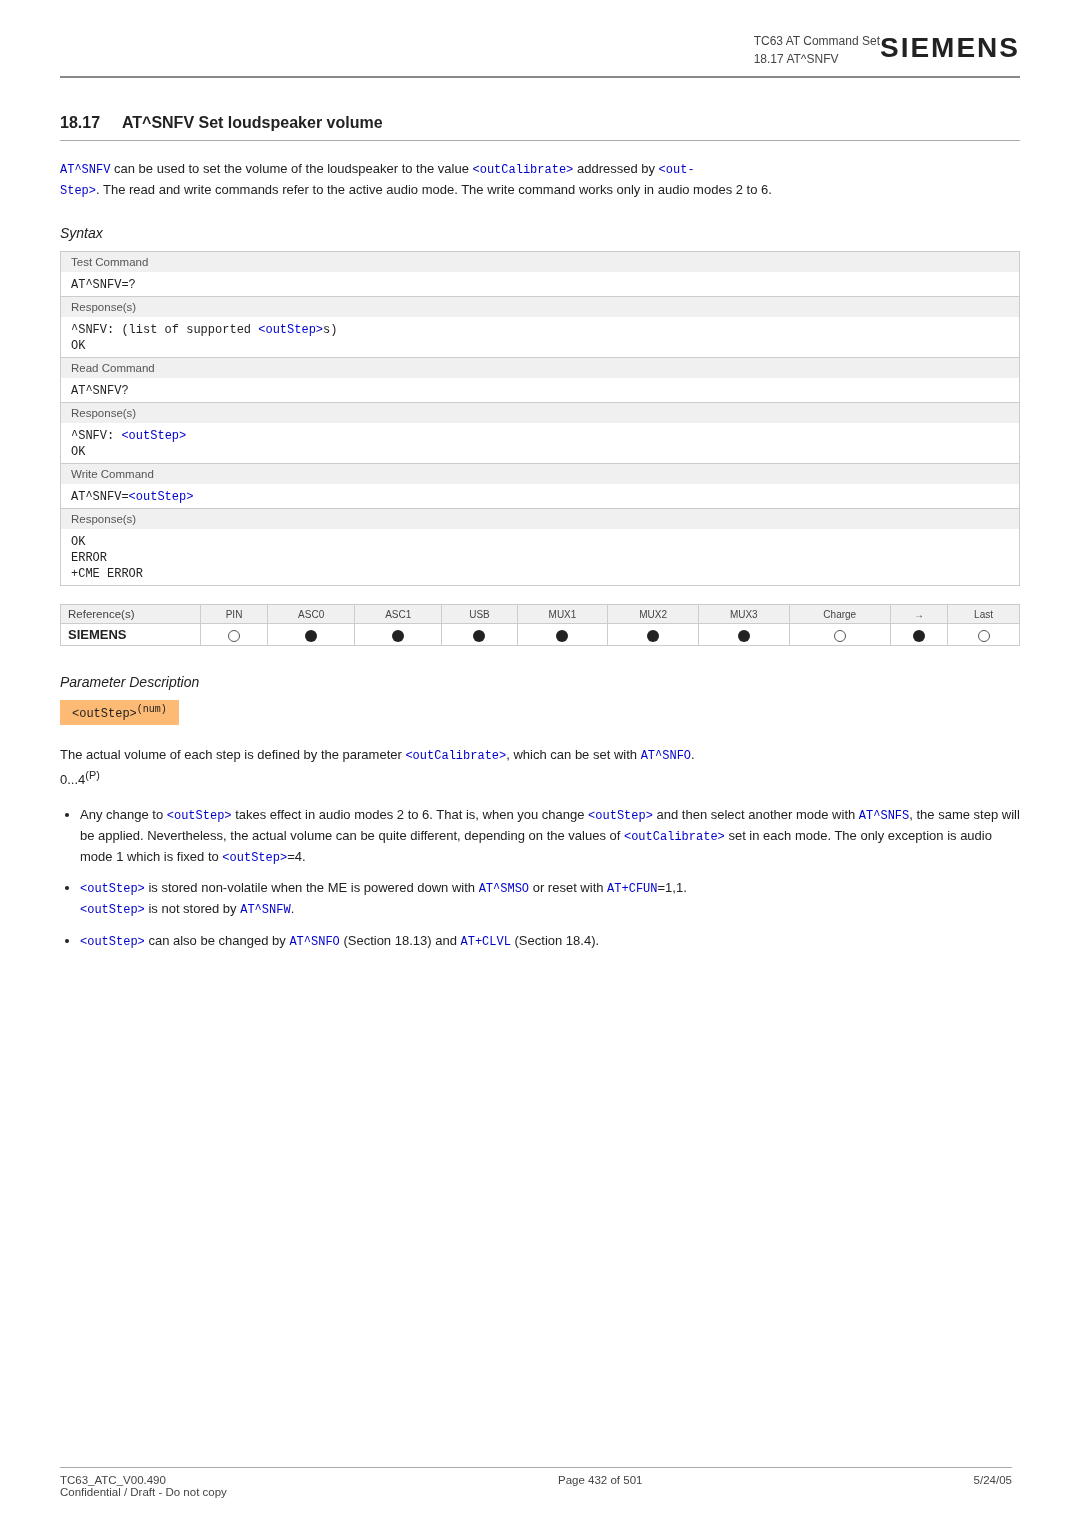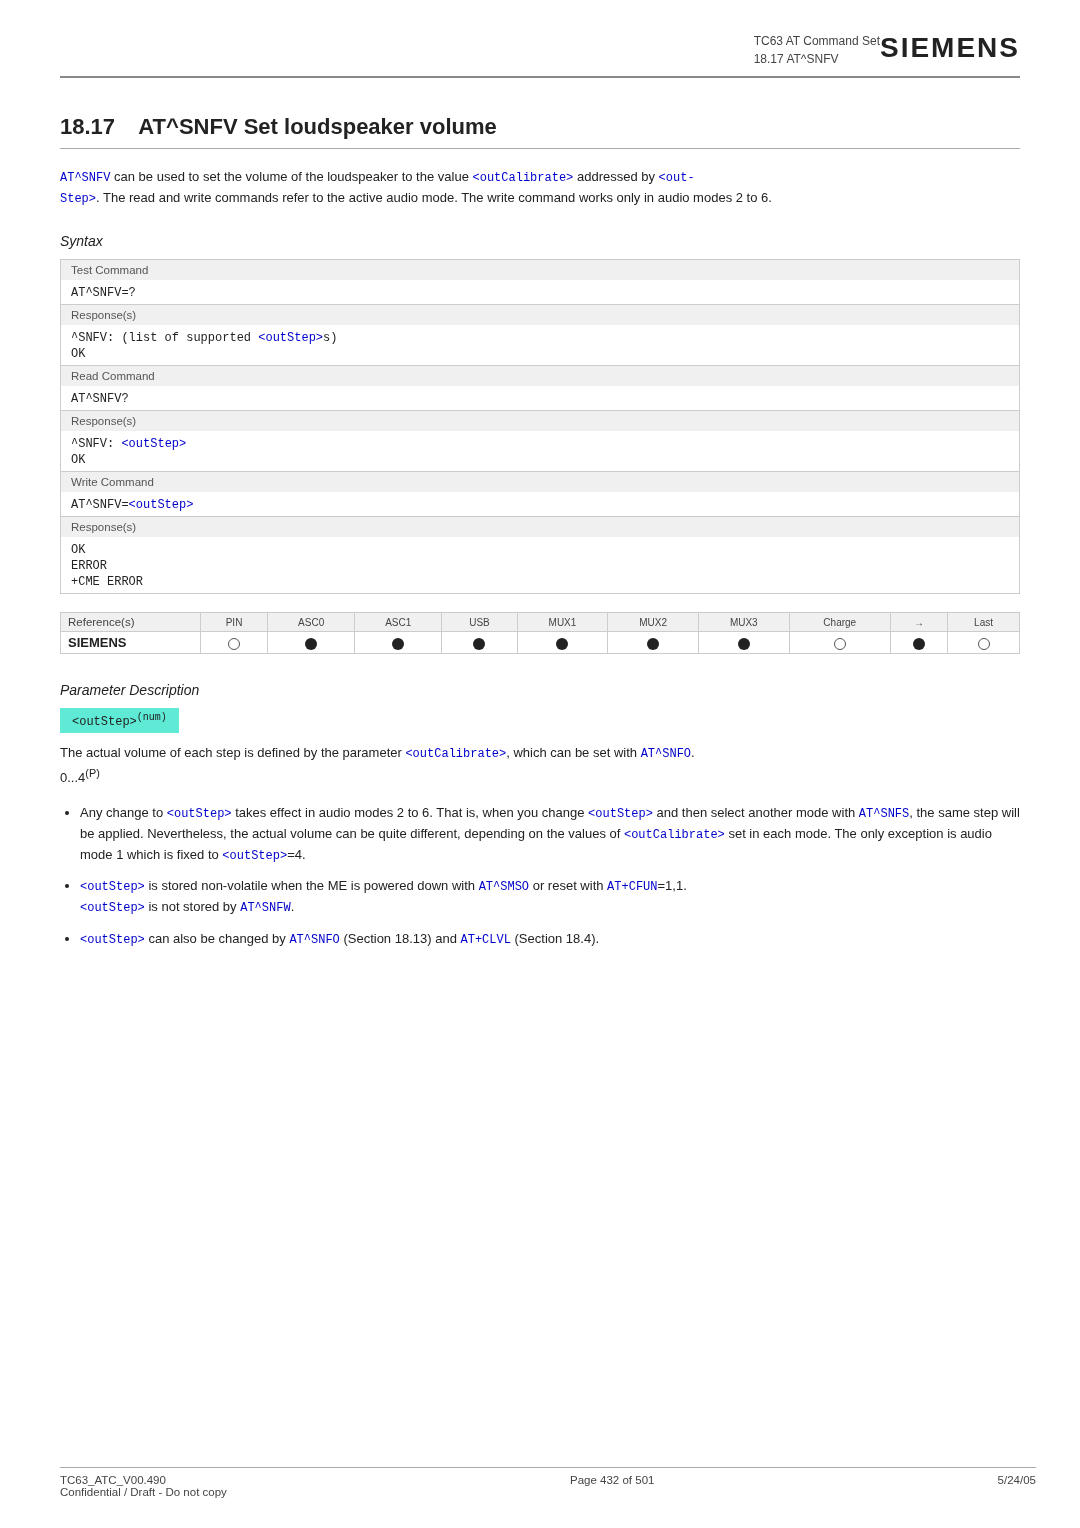--- a/index.html
+++ b/index.html
@@ -36,21 +36,21 @@
       font-size: 28px;
       font-weight: bold;
       letter-spacing: 2px;
       color: #222;
       font-family: Arial, sans-serif;
     }
     
     .section-heading {
       margin-top: 36px;
       margin-bottom: 18px;
-      font-size: 22px;
+      font-size: 16px;
       font-weight: bold;
       color: #222;
       border-bottom: 1px solid #aaa;
       padding-bottom: 8px;
     }
     .section-number {
       margin-right: 18px;
     }
     
     .body-text {
@@ -146,24 +146,25 @@
       display: inline-block;
       width: 12px;
       height: 12px;
       border-radius: 50%;
       background: #fff;
       border: 1px solid #555;
       vertical-align: middle;
     }
     
     .param-box {
-      background: #5eead4;
+      background: #fdba74;
       padding: 4px 12px;
       font-family: 'Courier New', Courier, monospace;
       font-size: 12px;
+      margin-bottom: 10px;
       display: inline-block;
     }
     .param-box sup {
       font-size: 10px;
     }
     
     .notes-list {
       margin-left: 20px;
       margin-top: 8px;
     }
@@ -171,21 +172,21 @@
       margin-bottom: 10px;
       line-height: 1.6;
       font-size: 13px;
       list-style-type: disc;
     }
     
     .footer {
       position: absolute;
       bottom: 30px;
       left: 60px;
-      right: 44px;
+      right: 68px;
       display: flex;
       justify-content: space-between;
       font-size: 11.5px;
       color: #444;
       border-top: 1px solid #aaa;
       padding-top: 6px;
     }
     .footer-center { text-align: center; }
   </style>
 </head>

